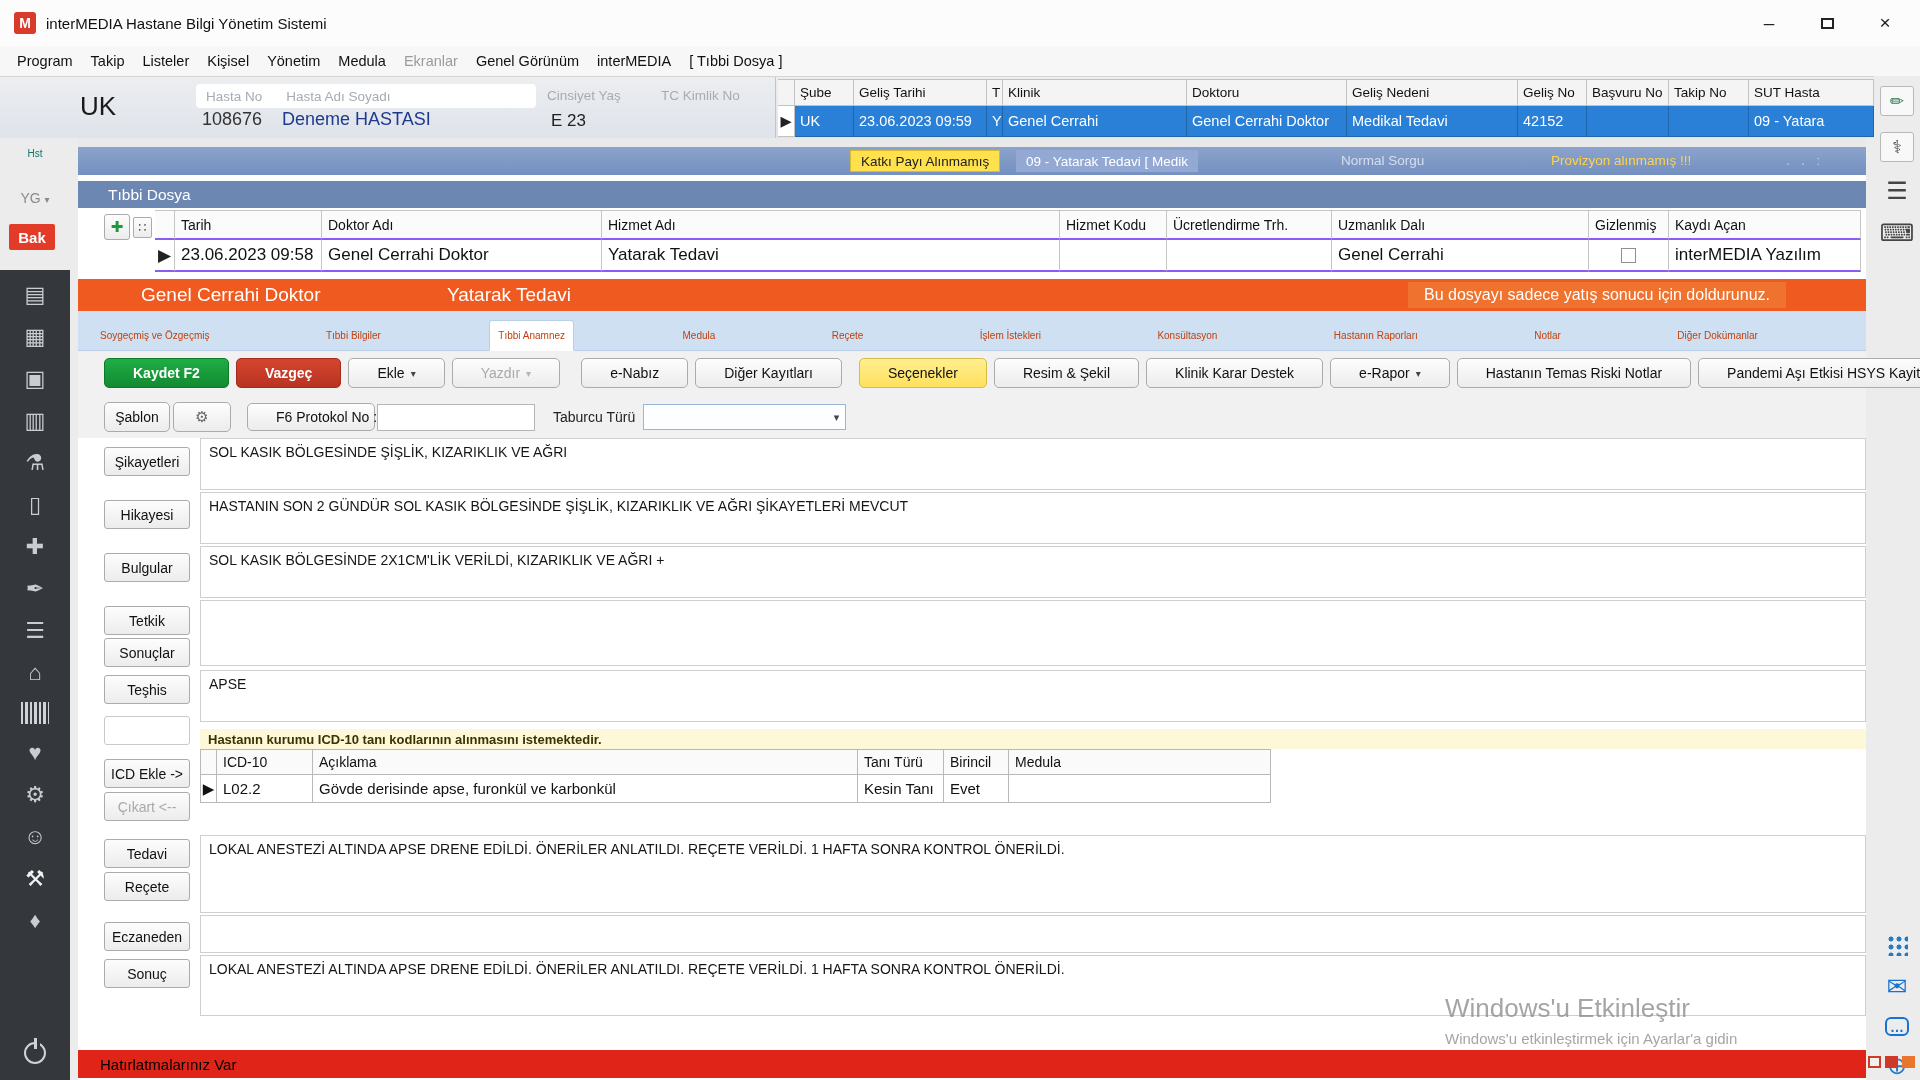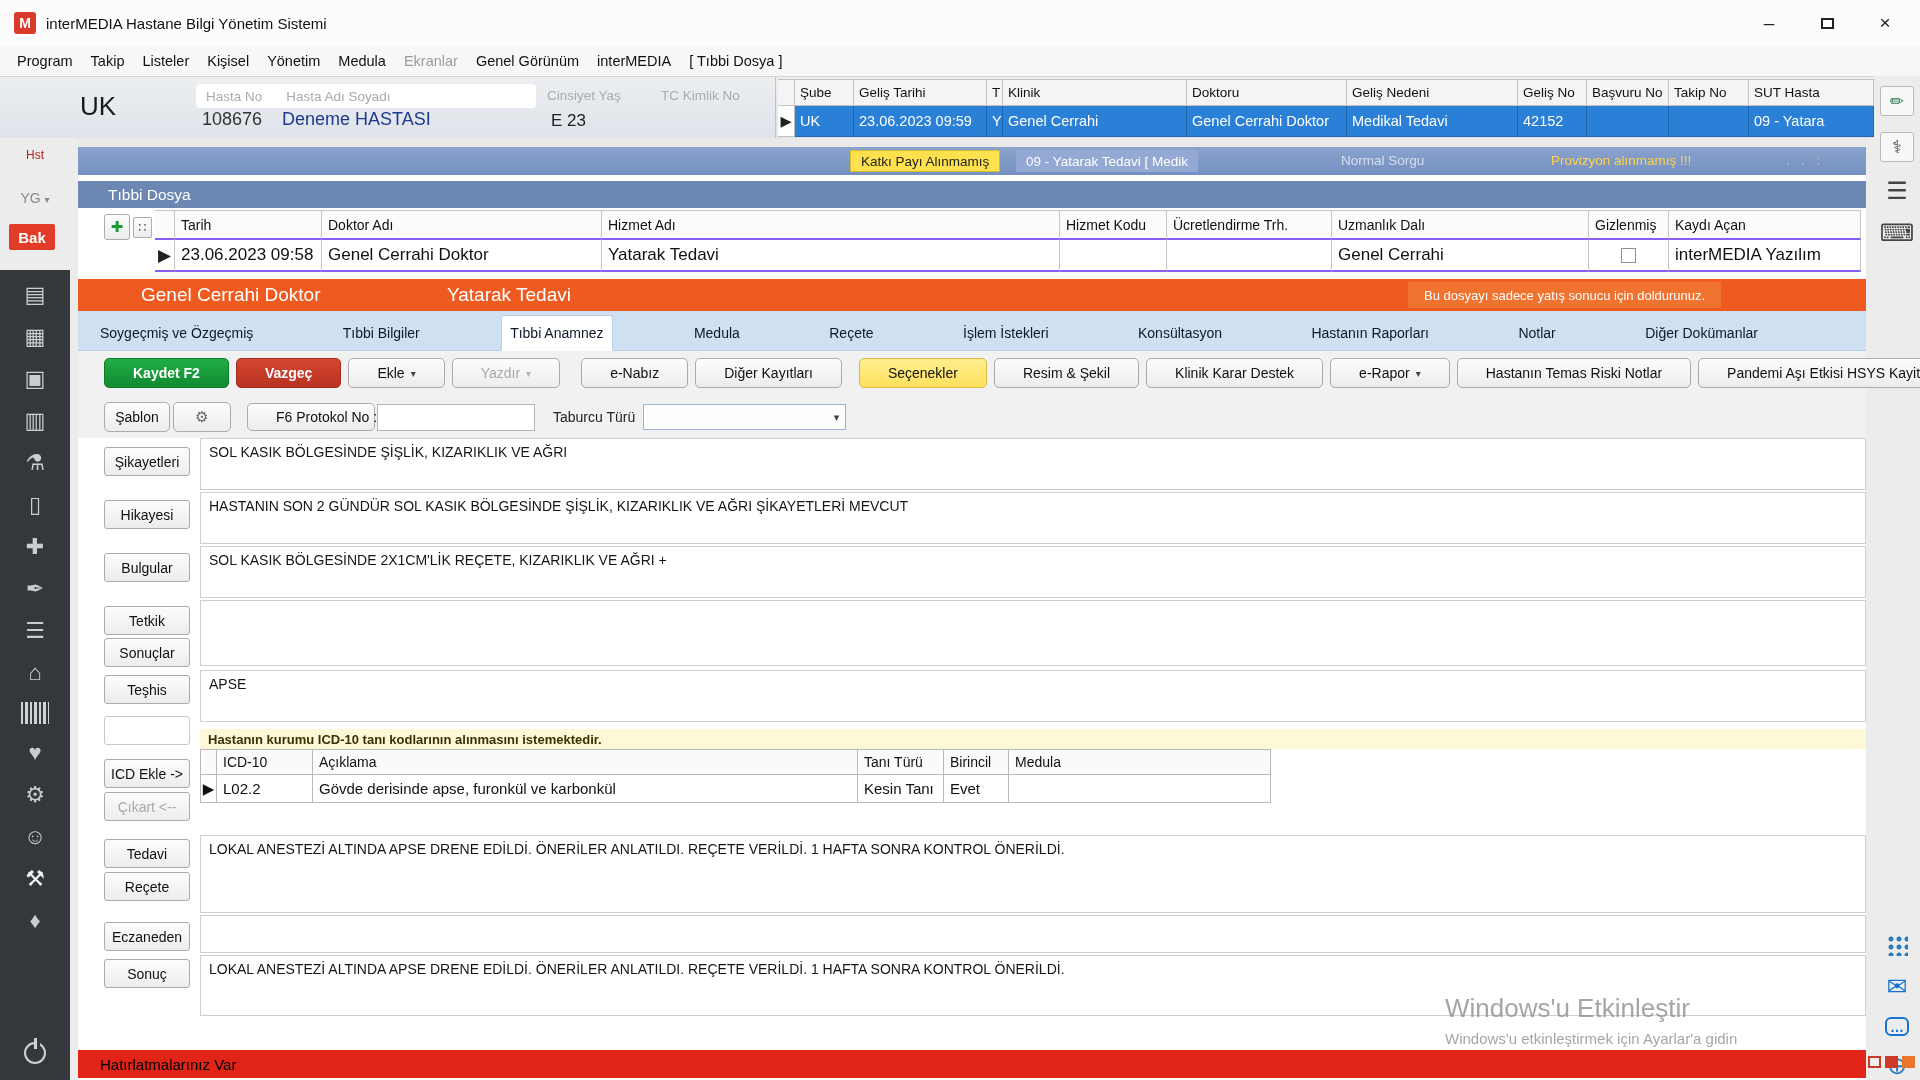--- a/index.html
+++ b/index.html
@@ -39,21 +39,21 @@
   .ag-row{display:flex;width:100%}
   .ag-h{height:27px;background:#f4f4f4;border-top:1px solid #c2c2c2}
   .ag-cell{border-right:1px solid #c2c2c2;border-bottom:1px solid #c2c2c2;font-size:13.5px;color:#111;display:flex;align-items:center;padding:0 5px;overflow:hidden;white-space:nowrap}
   .ag-d{height:31px}
   .ag-d .ag-cell{background:#2a7fd6;color:#fff;font-size:14.5px;border-right:1px solid #1f66ad;border-bottom:1px solid #1f66ad}
   .ag-d .ag-marker{background:#fff;color:#222;border-right:1px solid #c2c2c2;border-bottom:1px solid #c2c2c2}
   .ag-marker{justify-content:center;padding:0;font-size:11px}
 
   
   .sidebar-top{position:absolute;left:0;top:138px;width:70px;height:132px;background:#ececec}
-  .hst{position:absolute;left:0;top:10px;width:70px;text-align:center;font-size:12px;color:#b91c1c}
+  .hst{position:absolute;left:0;top:10px;width:70px;text-align:center;font-size:10px;color:#0f766e}
   .yg{position:absolute;left:0;top:52px;width:70px;text-align:center;font-size:14px;color:#8a8a8a}
   .yg .arr{font-size:10px;color:#8a8a8a}
   .bak{position:absolute;left:9px;top:86px;width:46px;height:26px;background:#e23c28;color:#fff;font-weight:bold;font-size:15px;display:flex;align-items:center;justify-content:center;border-radius:2px}
 
   
   .sidebar{position:absolute;left:0;top:270px;width:70px;height:810px;background:#34383c;display:flex;flex-direction:column;align-items:center;padding-top:12px;gap:16px}
   .sb-icon{font-size:22px;line-height:26px;height:26px;color:#c9cdd1;cursor:default}
   .sb-icon.lite{color:#f2f2f2}
   .barcode{width:28px;height:22px;background:repeating-linear-gradient(90deg,#cfd3d6 0 2px,transparent 2px 4px,#cfd3d6 4px 7px,transparent 7px 9px)}
   .power{margin-top:auto;margin-bottom:16px;width:22px;height:22px;border:2px solid #cfd3d6;border-radius:50%;position:relative}
@@ -90,24 +90,24 @@
   .td-h{height:30px}
   .td-cell{border-right:1px solid #c6c6c6;border-bottom:2px solid #8b5cf6;border-top:1px solid #c6c6c6;font-size:14px;color:#111;display:flex;align-items:center;padding:0 6px;overflow:hidden;white-space:nowrap;background:#fbfbfb}
   .td-d{height:32px}
   .td-d .td-cell{background:#fff;font-size:17px;border-top:none}
   .td-marker{justify-content:center;padding:0;font-size:11px;color:#222}
   .cb{width:15px;height:15px;border:1px solid #8f8f8f;background:#fff;margin:0 auto}
 
   .orange-banner{position:absolute;left:0;top:141px;width:100%;height:32px;background:#ee5a1f;color:#fff;display:flex;align-items:center}
   .ob-doctor{position:absolute;left:63px;font-size:19px;font-weight:500}
   .ob-service{position:absolute;left:369px;font-size:19px;font-weight:500}
-  .ob-note{position:absolute;left:1330px;top:3px;height:26px;background:#f0722f;display:flex;align-items:center;padding:0 16px;font-size:13px;white-space:nowrap}
+  .ob-note{position:absolute;left:1330px;top:3px;height:26px;background:#f0722f;display:flex;align-items:center;padding:0 16px;font-size:16px;white-space:nowrap}
 
   .tabs{position:absolute;left:0;top:173px;width:100%;height:40px;background:#cfe0f3;border-bottom:1px solid #b9cfe8;display:flex;align-items:flex-end;justify-content:space-between;padding:0 100px 0 14px}
-  .tab{font-size:14px;color:#0f172a;padding:9px 8px;white-space:nowrap;cursor:default}
+  .tab{font-size:10px;color:#c2410c;padding:9px 8px;white-space:nowrap;cursor:default}
   .tab.active{background:#fff;border:1px solid #b9cfe8;border-bottom-color:#fff;border-radius:3px 3px 0 0;margin-bottom:-1px}
 
   .toolzone{position:absolute;left:0;top:213px;width:100%;height:87px;background:#f1f1f1}
   .btnrow1{position:absolute;left:26px;top:7px;display:flex;gap:7px}
   .btn{background:linear-gradient(#fdfdfd,#ececec);border:1px solid #ababab;border-radius:5px;font-size:14px;height:30px;display:inline-flex;align-items:center;gap:6px;padding:0 28px;color:#111;white-space:nowrap;cursor:default}
   .btn .dd{font-size:10px;color:#444}
   .btn-green{background:linear-gradient(#1fae45,#128a31);border-color:#0c7a29;color:#fff;font-weight:600}
   .btn-red{background:linear-gradient(#d4452f,#b93322);border-color:#a52c1d;color:#fff;font-weight:600}
   .btn-yellow{background:linear-gradient(#ffef8e,#ffe15e);border-color:#d7bb45}
   .btn-disabled{color:#a9a9a9}
@@ -375,21 +375,21 @@
       <span class="form-lbl lbl-blank" style="top:278px"></span>
       <span class="form-lbl" style="top:321px">ICD Ekle -&gt;</span>
       <span class="form-lbl dis" style="top:354px">Çıkart &lt;--</span>
       <span class="form-lbl" style="top:401px">Tedavi</span>
       <span class="form-lbl" style="top:434px">Reçete</span>
       <span class="form-lbl" style="top:484px">Eczaneden</span>
       <span class="form-lbl" style="top:521px">Sonuç</span>
 
       <div class="ffield" style="top:0;height:52px">SOL KASIK BÖLGESİNDE ŞİŞLİK, KIZARIKLIK VE AĞRI</div>
       <div class="ffield" style="top:54px;height:52px">HASTANIN SON 2 GÜNDÜR SOL KASIK BÖLGESİNDE ŞİŞLİK, KIZARIKLIK VE AĞRI ŞİKAYETLERİ MEVCUT</div>
-      <div class="ffield" style="top:108px;height:52px">SOL KASIK BÖLGESİNDE 2X1CM'LİK REÇETE, KIZARIKLIK VE AĞRI +</div>
+      <div class="ffield" style="top:108px;height:52px">SOL KASIK BÖLGESİNDE 2X1CM'LİK VERİLDİ, KIZARIKLIK VE AĞRI +</div>
       <div class="ffield" style="top:162px;height:66px"></div>
       <div class="ffield" style="top:232px;height:52px">APSE</div>
 
       <div class="icd-note" style="top:291px">Hastanın kurumu ICD-10 tanı kodlarının alınmasını istemektedir.</div>
 
       <div class="icd-table">
         <div class="icd-row">
           <div class="icd-cell icd-marker" style="width:17px"></div>
           <div class="icd-cell" style="width:96px">ICD-10</div>
           <div class="icd-cell" style="width:545px">Açıklama</div>

